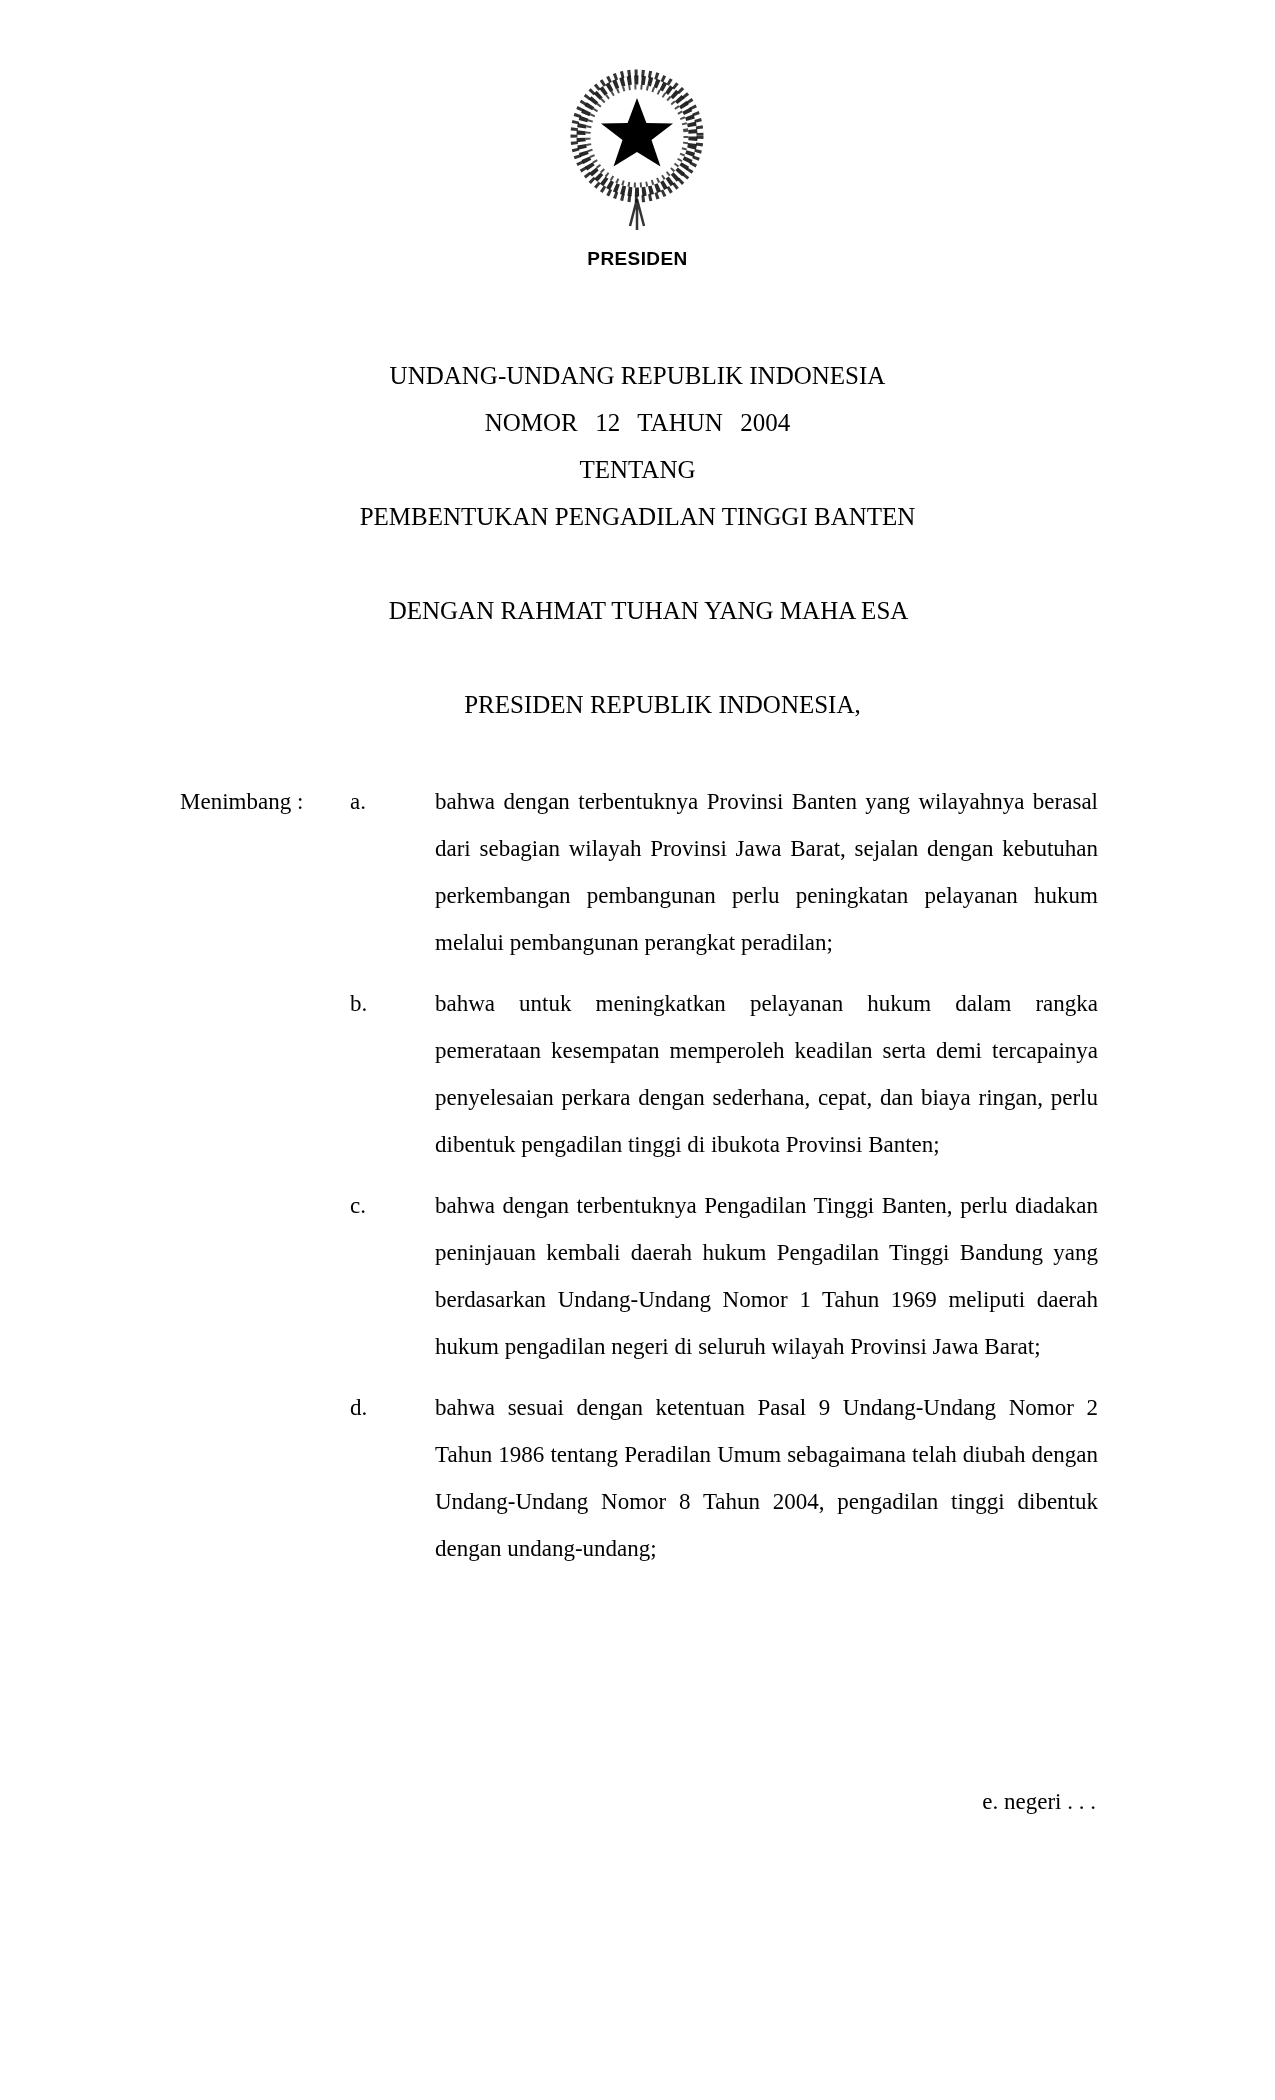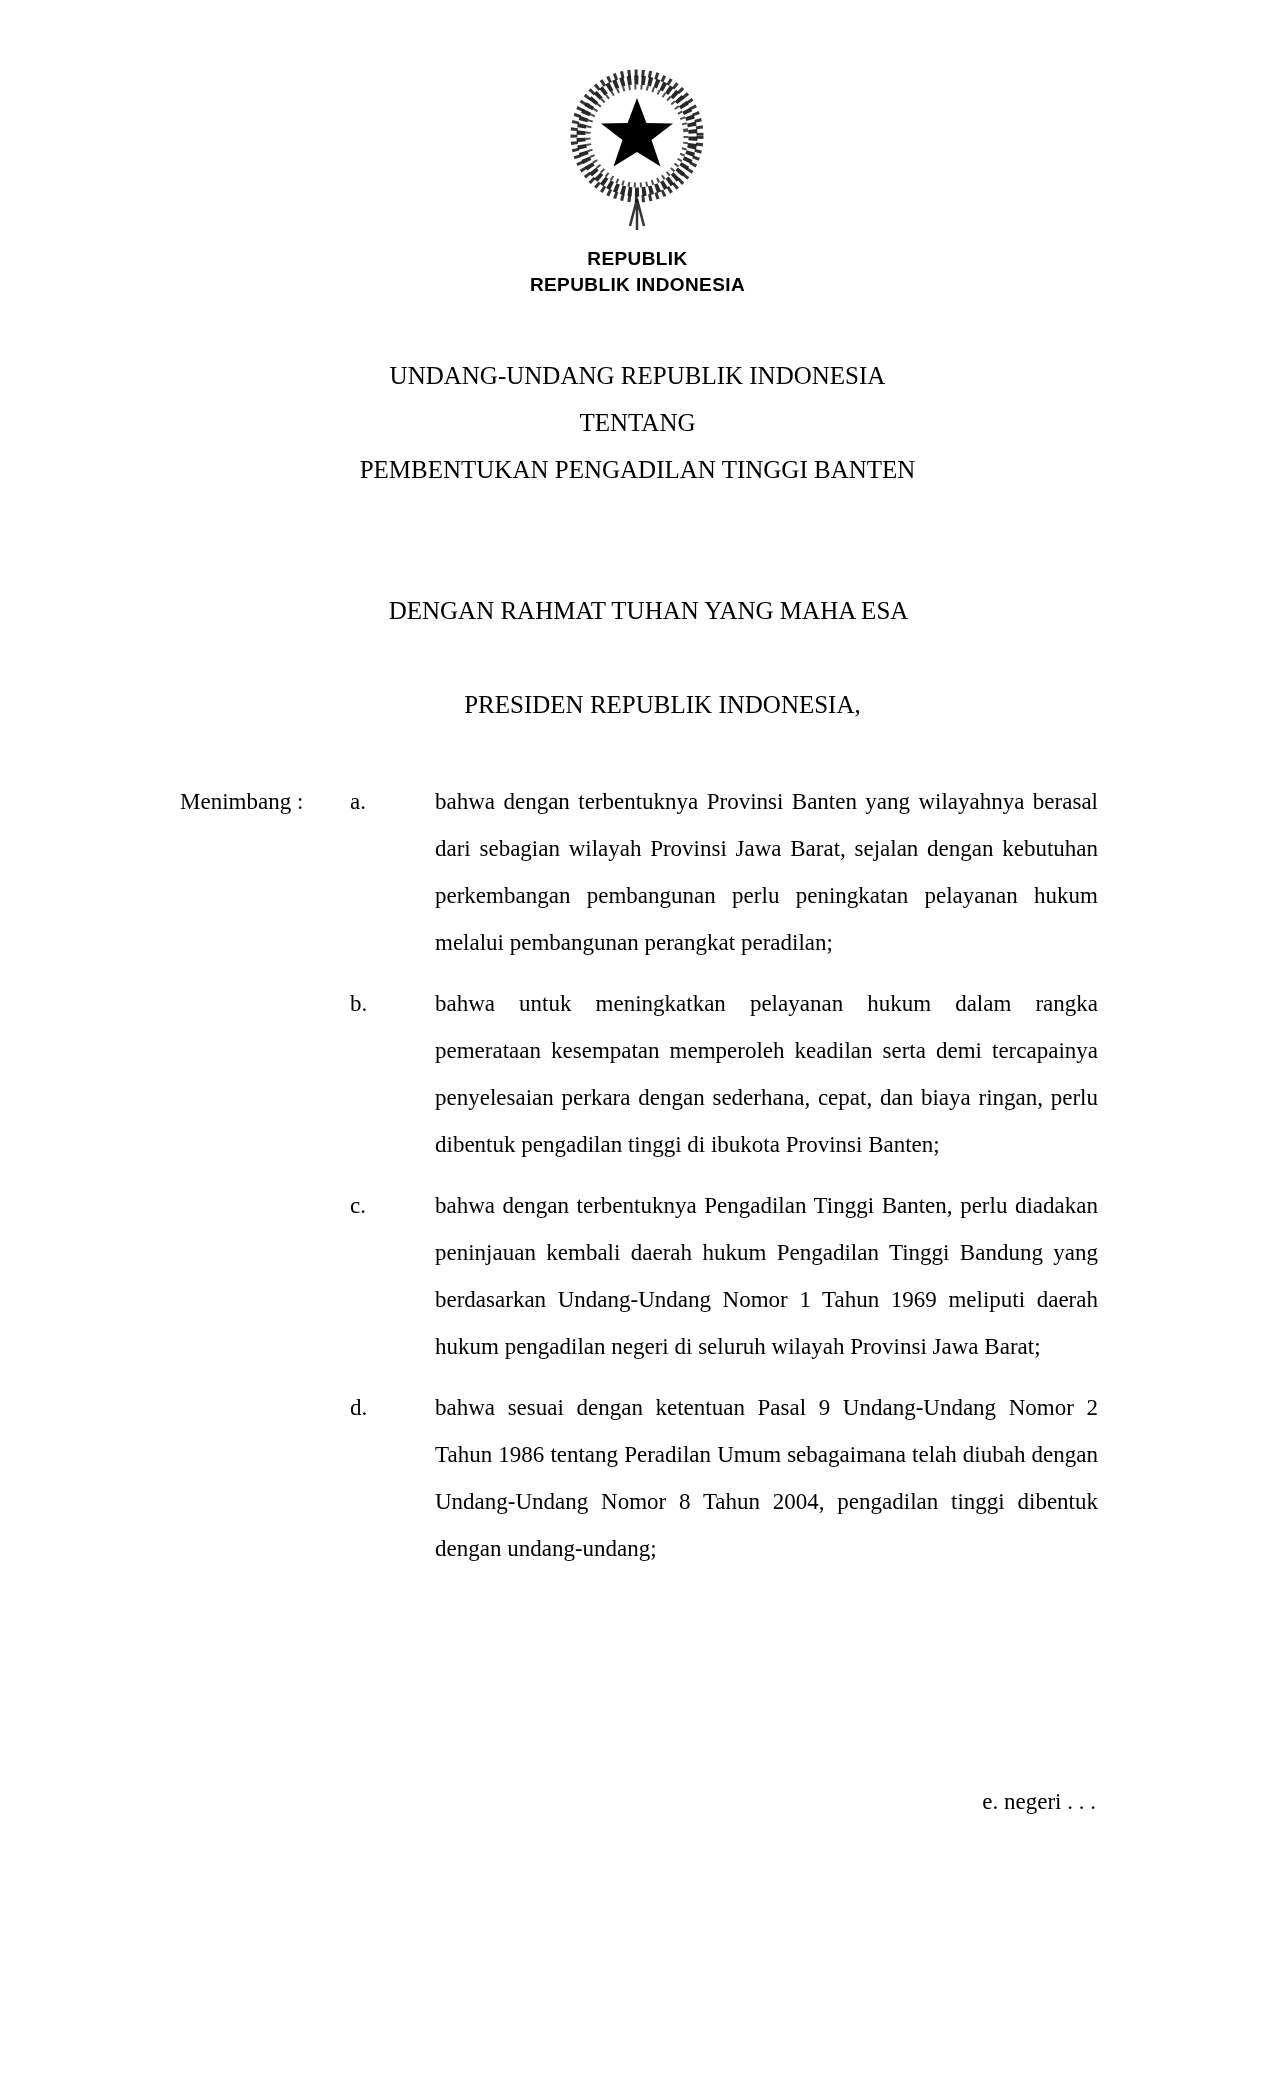--- a/index.html
+++ b/index.html
@@ -108,26 +108,26 @@
       <circle cx="87" cy="78" r="63" fill="none" stroke="#111" stroke-width="7" stroke-dasharray="3 4" opacity="0.85"></circle>
       <circle cx="87" cy="78" r="56" fill="none" stroke="#111" stroke-width="9" stroke-dasharray="4 3" opacity="0.9" transform="rotate(9 87 78)"></circle>
       <circle cx="87" cy="78" r="49" fill="none" stroke="#222" stroke-width="5" stroke-dasharray="2 4" opacity="0.8" transform="rotate(-7 87 78)"></circle>
 
       <circle cx="87" cy="78" r="44" fill="#ffffff"></circle>
 
       <polygon points="87,40 96.4,65.1 123.0,65.6 101.5,81.9 110.5,108.4 87,94 63.5,108.4 72.5,81.9 51.0,65.6 77.6,65.1" fill="#000"></polygon>
 
       <path d="M87 141 L80 168 M87 141 L94 168 M87 141 L87 172" stroke="#111" stroke-width="2.5" fill="none" opacity="0.85"></path>
     </svg>
-    <div class="seal-line">REPUBLIK</div>
-    <div class="seal-line">REPUBLIK INDONESIA</div>
+    <div class="seal-line">PRESIDEN</div>
   </div>
 
   <div class="title-block">
     <div>UNDANG-UNDANG REPUBLIK INDONESIA</div>
+    <div class="title-line-nomor">NOMOR 12 TAHUN 2004</div>
     <div>TENTANG</div>
     <div>PEMBENTUKAN PENGADILAN TINGGI BANTEN</div>
   </div>
 
   <div class="invocation">DENGAN RAHMAT TUHAN YANG MAHA ESA</div>
   <div class="authority">PRESIDEN REPUBLIK INDONESIA,</div>
 
   <div class="considering">
 
     <div class="c-row">

